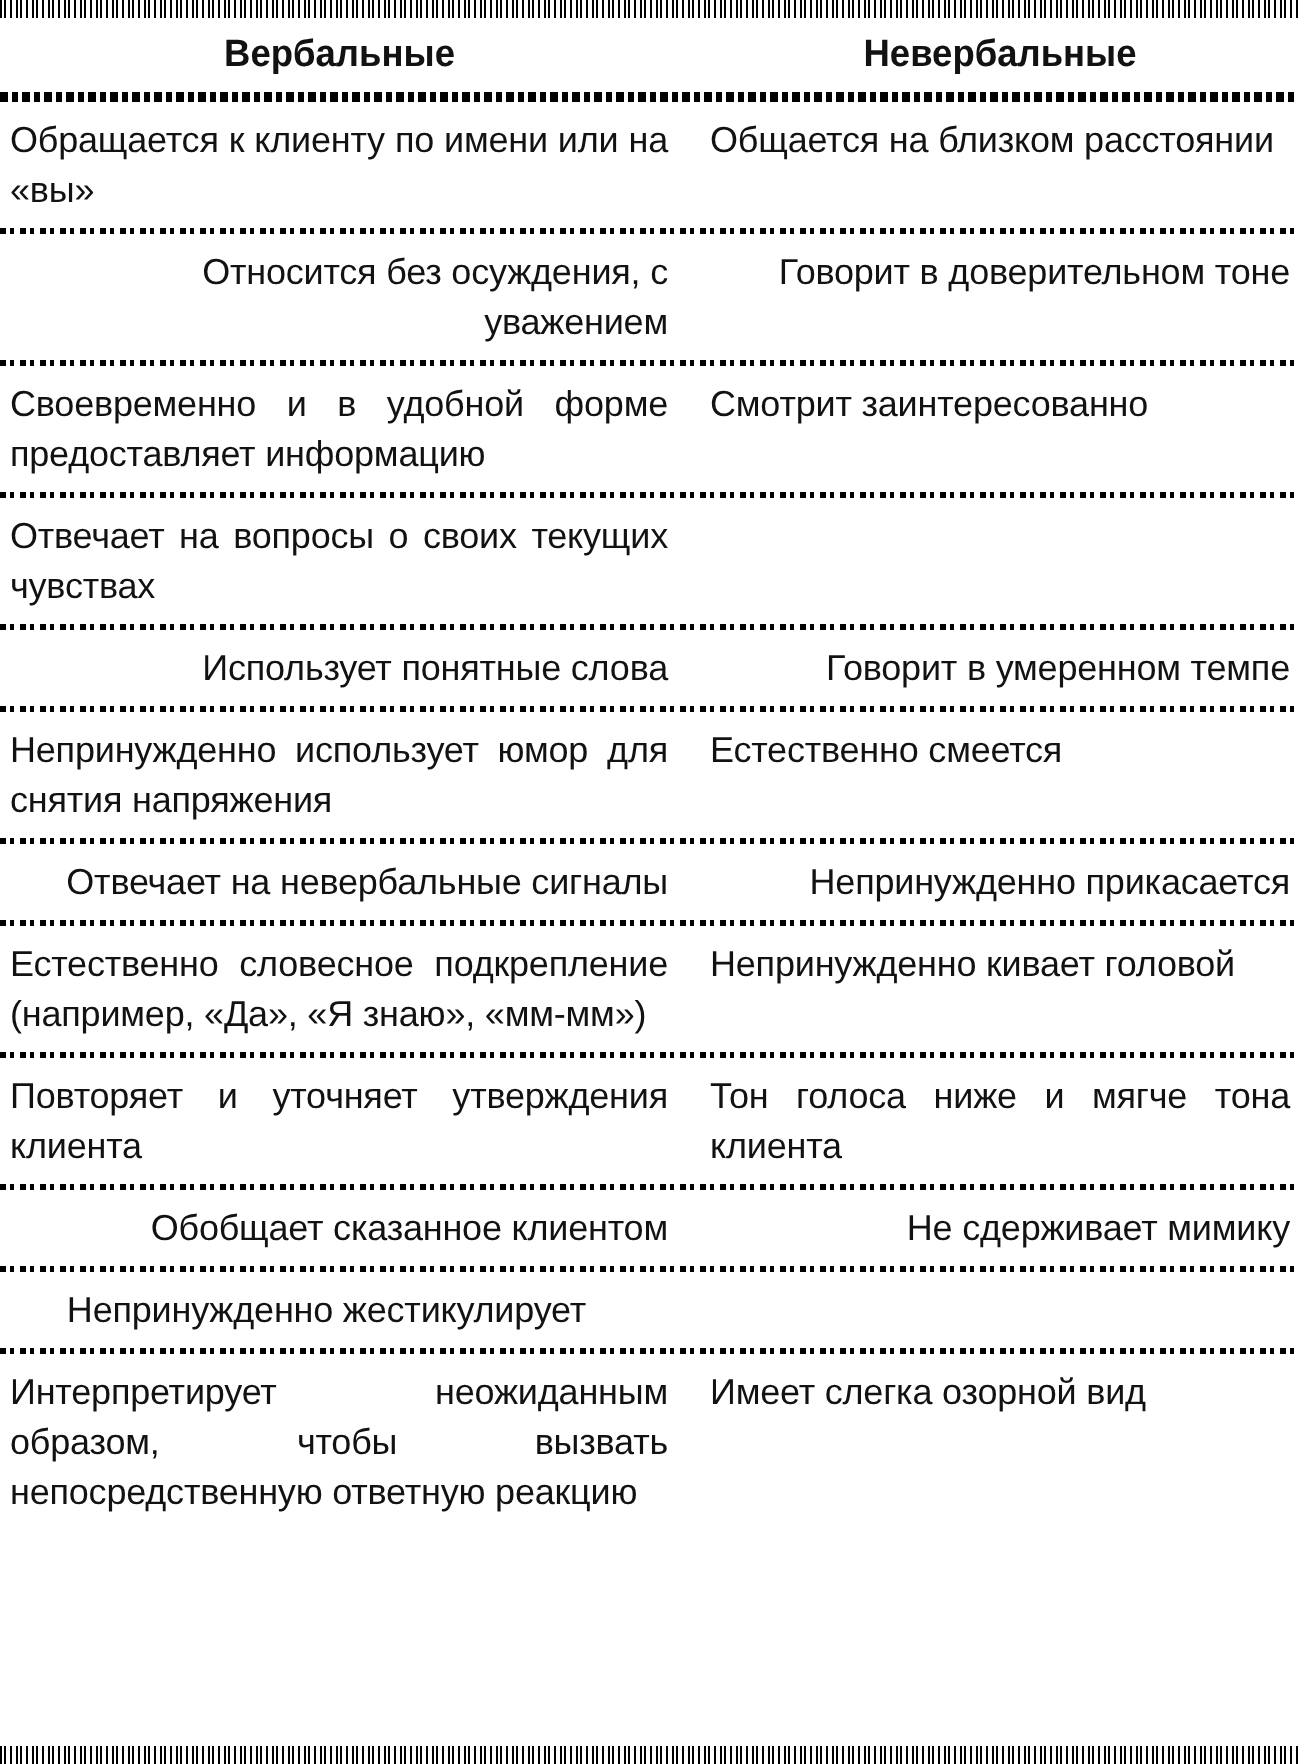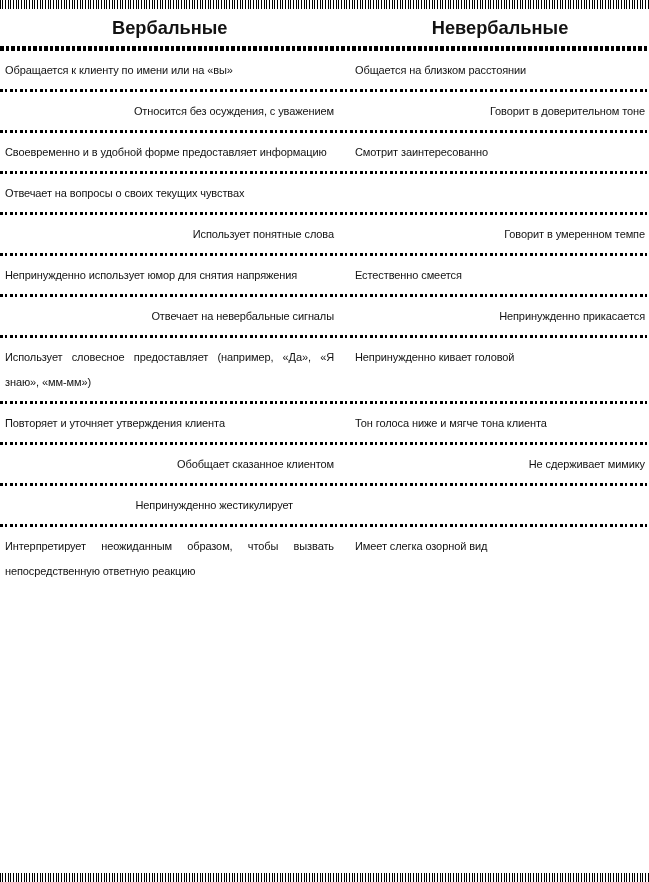--- a/index.html
+++ b/index.html
@@ -77,21 +77,21 @@
   }
 
   .row {
     display: flex;
     width: 649px;
     box-sizing: border-box;
   }
 
   .cell {
     box-sizing: border-box;
-    font-size: 11px;
+    font-size: 18px;
     line-height: 25px;
     letter-spacing: -0.1px;
     padding-top: 6px;
     padding-bottom: 5px;
     color: #121212;
     -webkit-font-smoothing: none;
   }
 
   .cell.col1 {
     width: 352px;
@@ -169,21 +169,21 @@
           <div class="cell col1">Непринужденно использует юмор для снятия напряжения</div>
           <div class="cell col2">Естественно смеется</div>
         </div>
         <div class="dot-rule"></div>
         <div class="row">
           <div class="cell col1 nowrap-just">Отвечает на невербальные сигналы</div>
           <div class="cell col2 nowrap-just">Непринужденно прикасается</div>
         </div>
         <div class="dot-rule"></div>
         <div class="row">
-          <div class="cell col1">Использует словесное предоставляет (например, «Да», «Я знаю», «мм-мм»)</div>
+          <div class="cell col1">Естественно словесное подкрепление (например, «Да», «Я знаю», «мм-мм»)</div>
           <div class="cell col2">Непринужденно кивает головой</div>
         </div>
         <div class="dot-rule"></div>
         <div class="row">
           <div class="cell col1">Повторяет и уточняет утверждения клиента</div>
           <div class="cell col2">Тон голоса ниже и мягче тона клиента</div>
         </div>
         <div class="dot-rule"></div>
         <div class="row">
           <div class="cell col1 nowrap-just">Обобщает сказанное клиентом</div>

